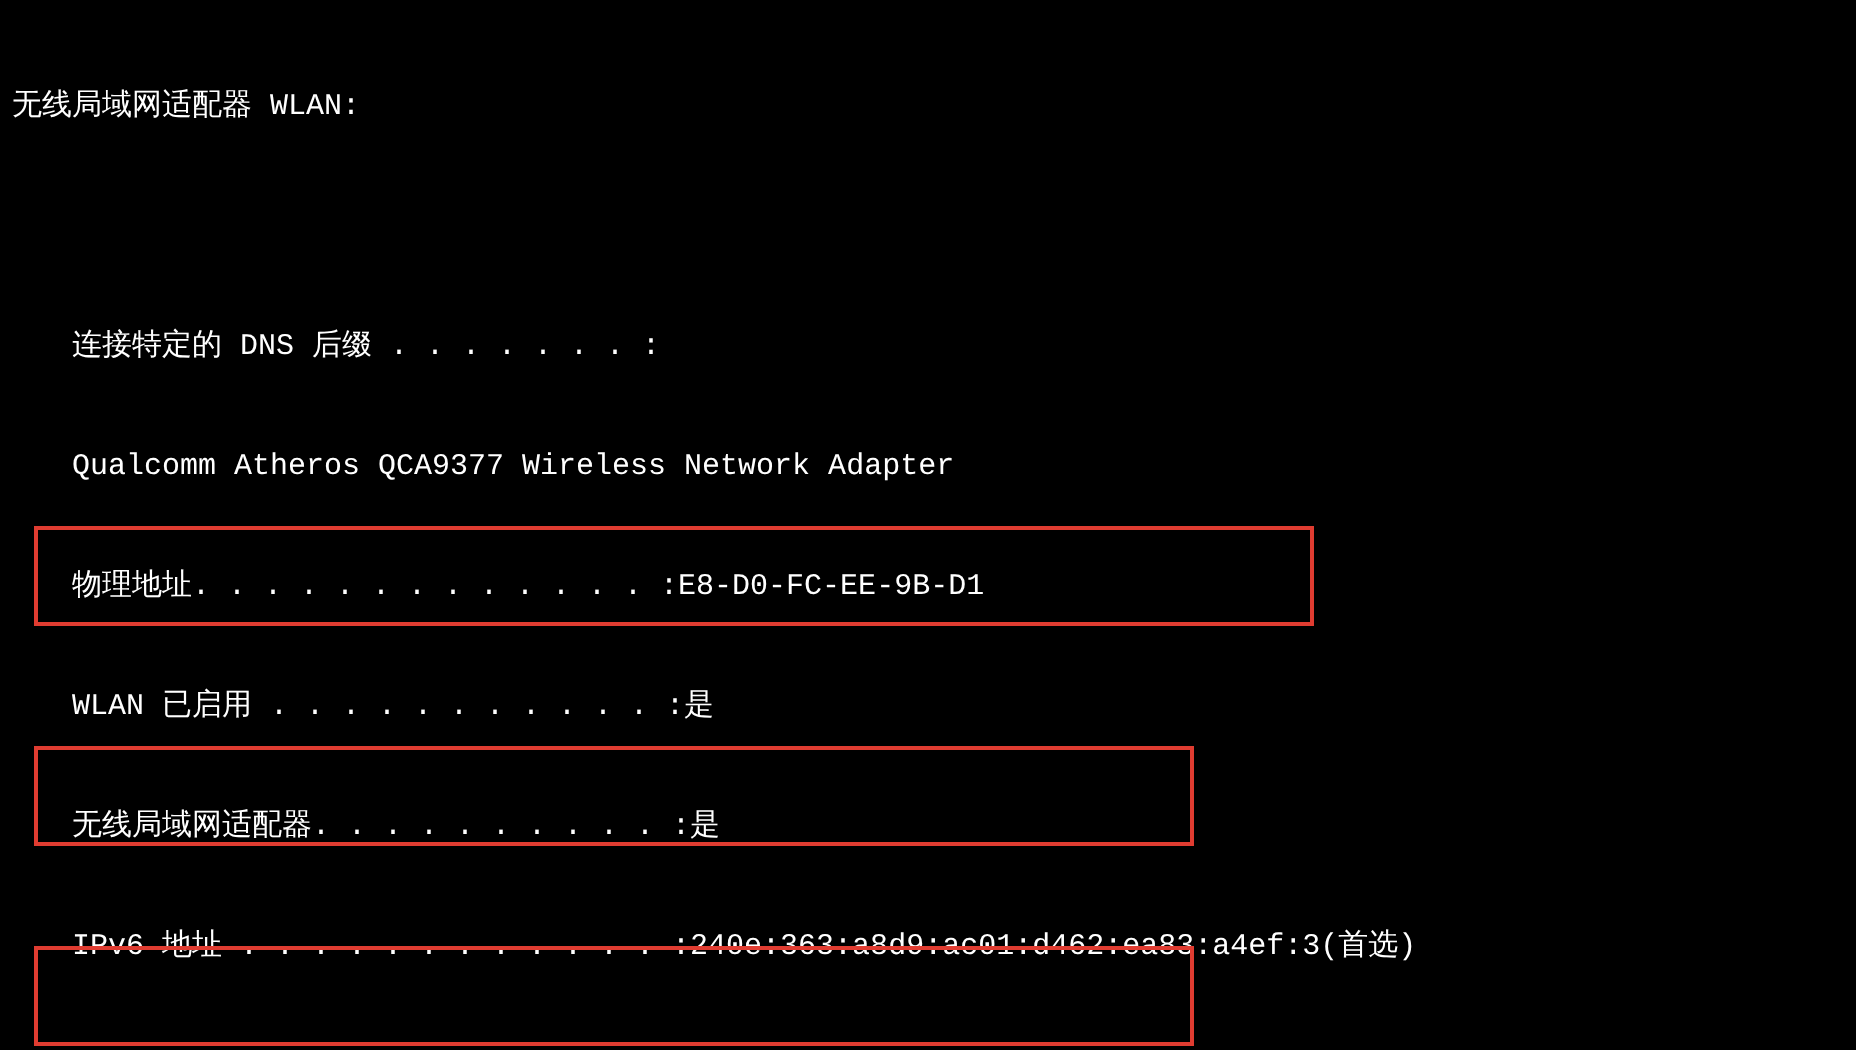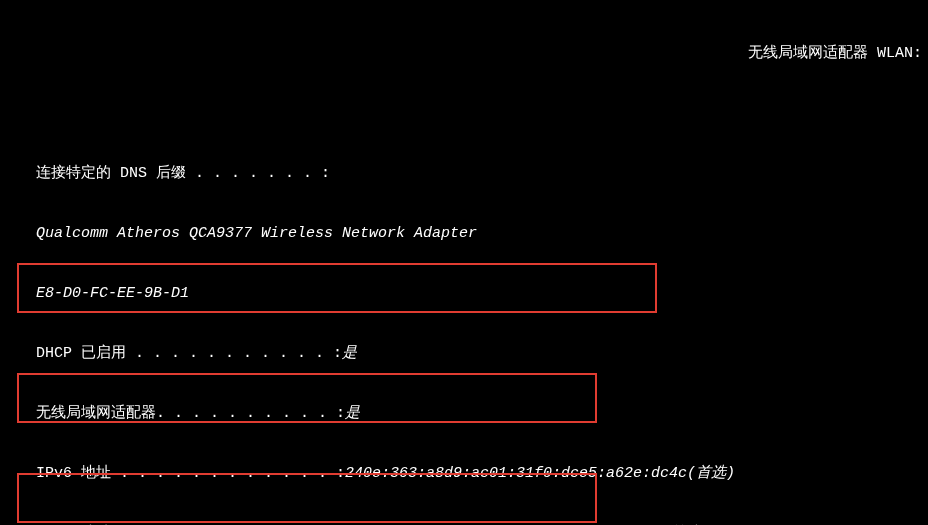--- a/index.html
+++ b/index.html
@@ -15,48 +15,47 @@
     overflow: hidden;
   }
   .term {
     position: relative;
     padding: 4px 6px;
     white-space: pre;
   }
   .line {
     display: flex;
   }
-  .indent0 { padding-left: 0px; justify-content: flex-end; }
+  .indent0 { padding-left: 0px; }
   .indent1 { padding-left: 30px; }
   .label { display:inline-block; }
-  .value { display:inline-block;font-style:italic; }
+  .value { display:inline-block; }
   .box {
     position: absolute;
     border: 2px solid #e03c31;
     pointer-events: none;
     box-sizing: border-box;
   }
   
   #box1 { left: 17px; top: 263px; width: 640px; height: 50px; }
   #box2 { left: 17px; top: 373px; width: 580px; height: 50px; }
   #box3 { left: 17px; top: 473px; width: 580px; height: 50px; }
 </style>
 </head>
 <body>
 
 <div class="term">
   <div class="line indent0"><span>无线局域网适配器 WLAN:</span></div>
   <div class="line indent0"><span></span></div>
 
   <div class="line indent1"><span class="label">连接特定的 DNS 后缀 . . . . . . . :</span> <span class="value"></span></div>
   <div class="line indent1"> <span class="value">Qualcomm Atheros QCA9377 Wireless Network Adapter</span></div>
-  <div class="line indent1"> <span class="value">E8-D0-FC-EE-9B-D1</span></div>
-  <div class="line indent1"><span class="label">DHCP 已启用 . . . . . . . . . . . :</span> <span class="value">是</span></div>
+  <div class="line indent1"><span class="label">物理地址. . . . . . . . . . . . . :</span> <span class="value">E8-D0-FC-EE-9B-D1</span></div>
+  <div class="line indent1"><span class="label">WLAN 已启用 . . . . . . . . . . . :</span> <span class="value">是</span></div>
   <div class="line indent1"><span class="label">无线局域网适配器. . . . . . . . . . :</span> <span class="value">是</span></div>
-  <div class="line indent1"><span class="label">IPv6 地址 . . . . . . . . . . . . :</span> <span class="value">240e:363:a8d9:ac01:31f0:dce5:a62e:dc4c(首选)</span></div>
   <div class="line indent1"><span class="label">IPv6 地址 . . . . . . . . . . . . :</span> <span class="value">240e:363:a8d9:ac01:d462:ea83:a4ef:3(首选)</span></div>
   
   
   
   
   
   
   
   
   

